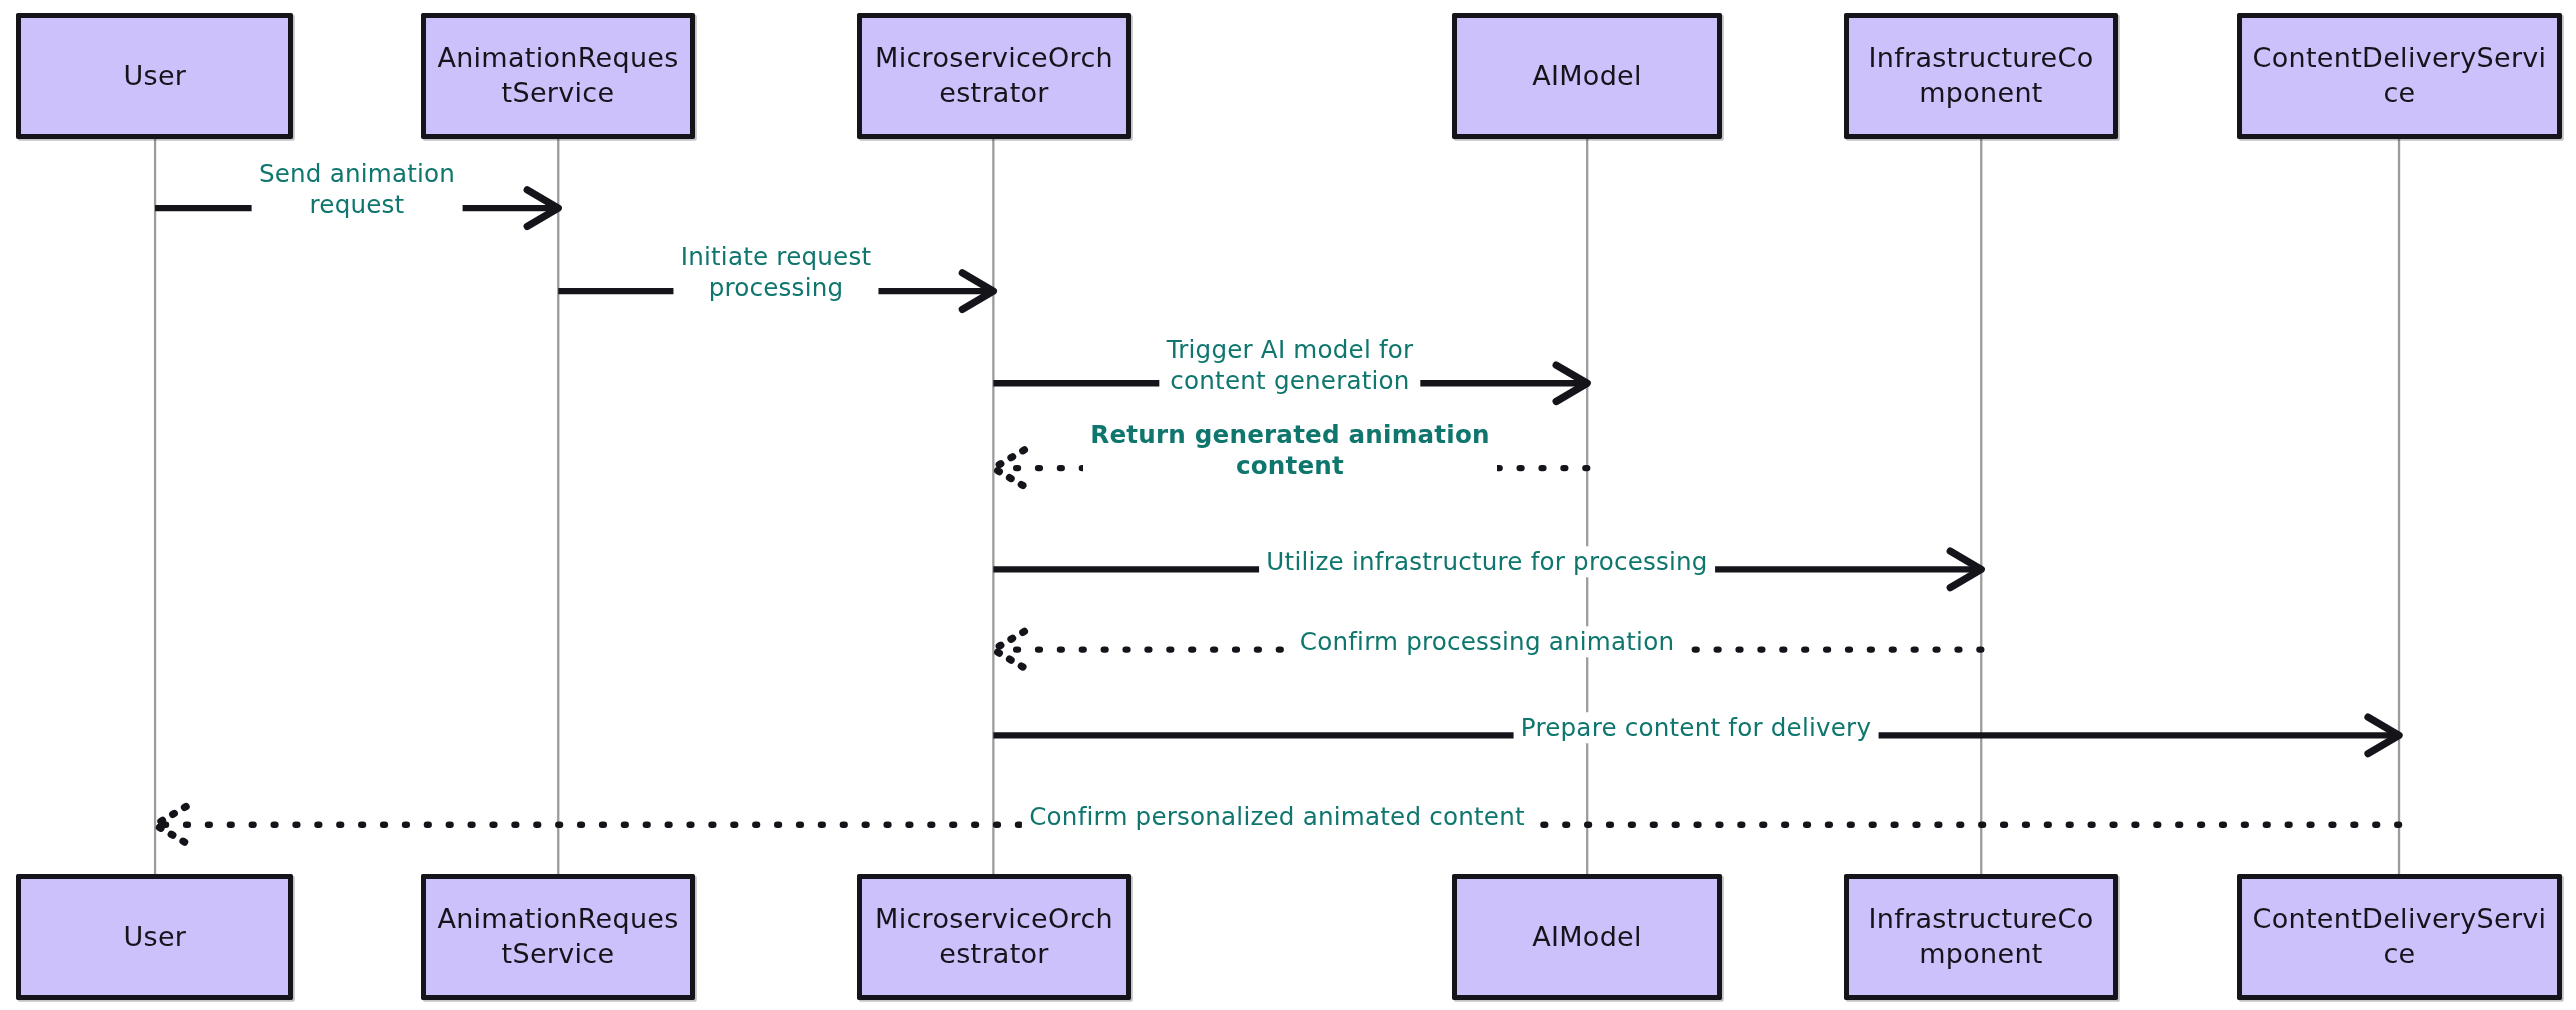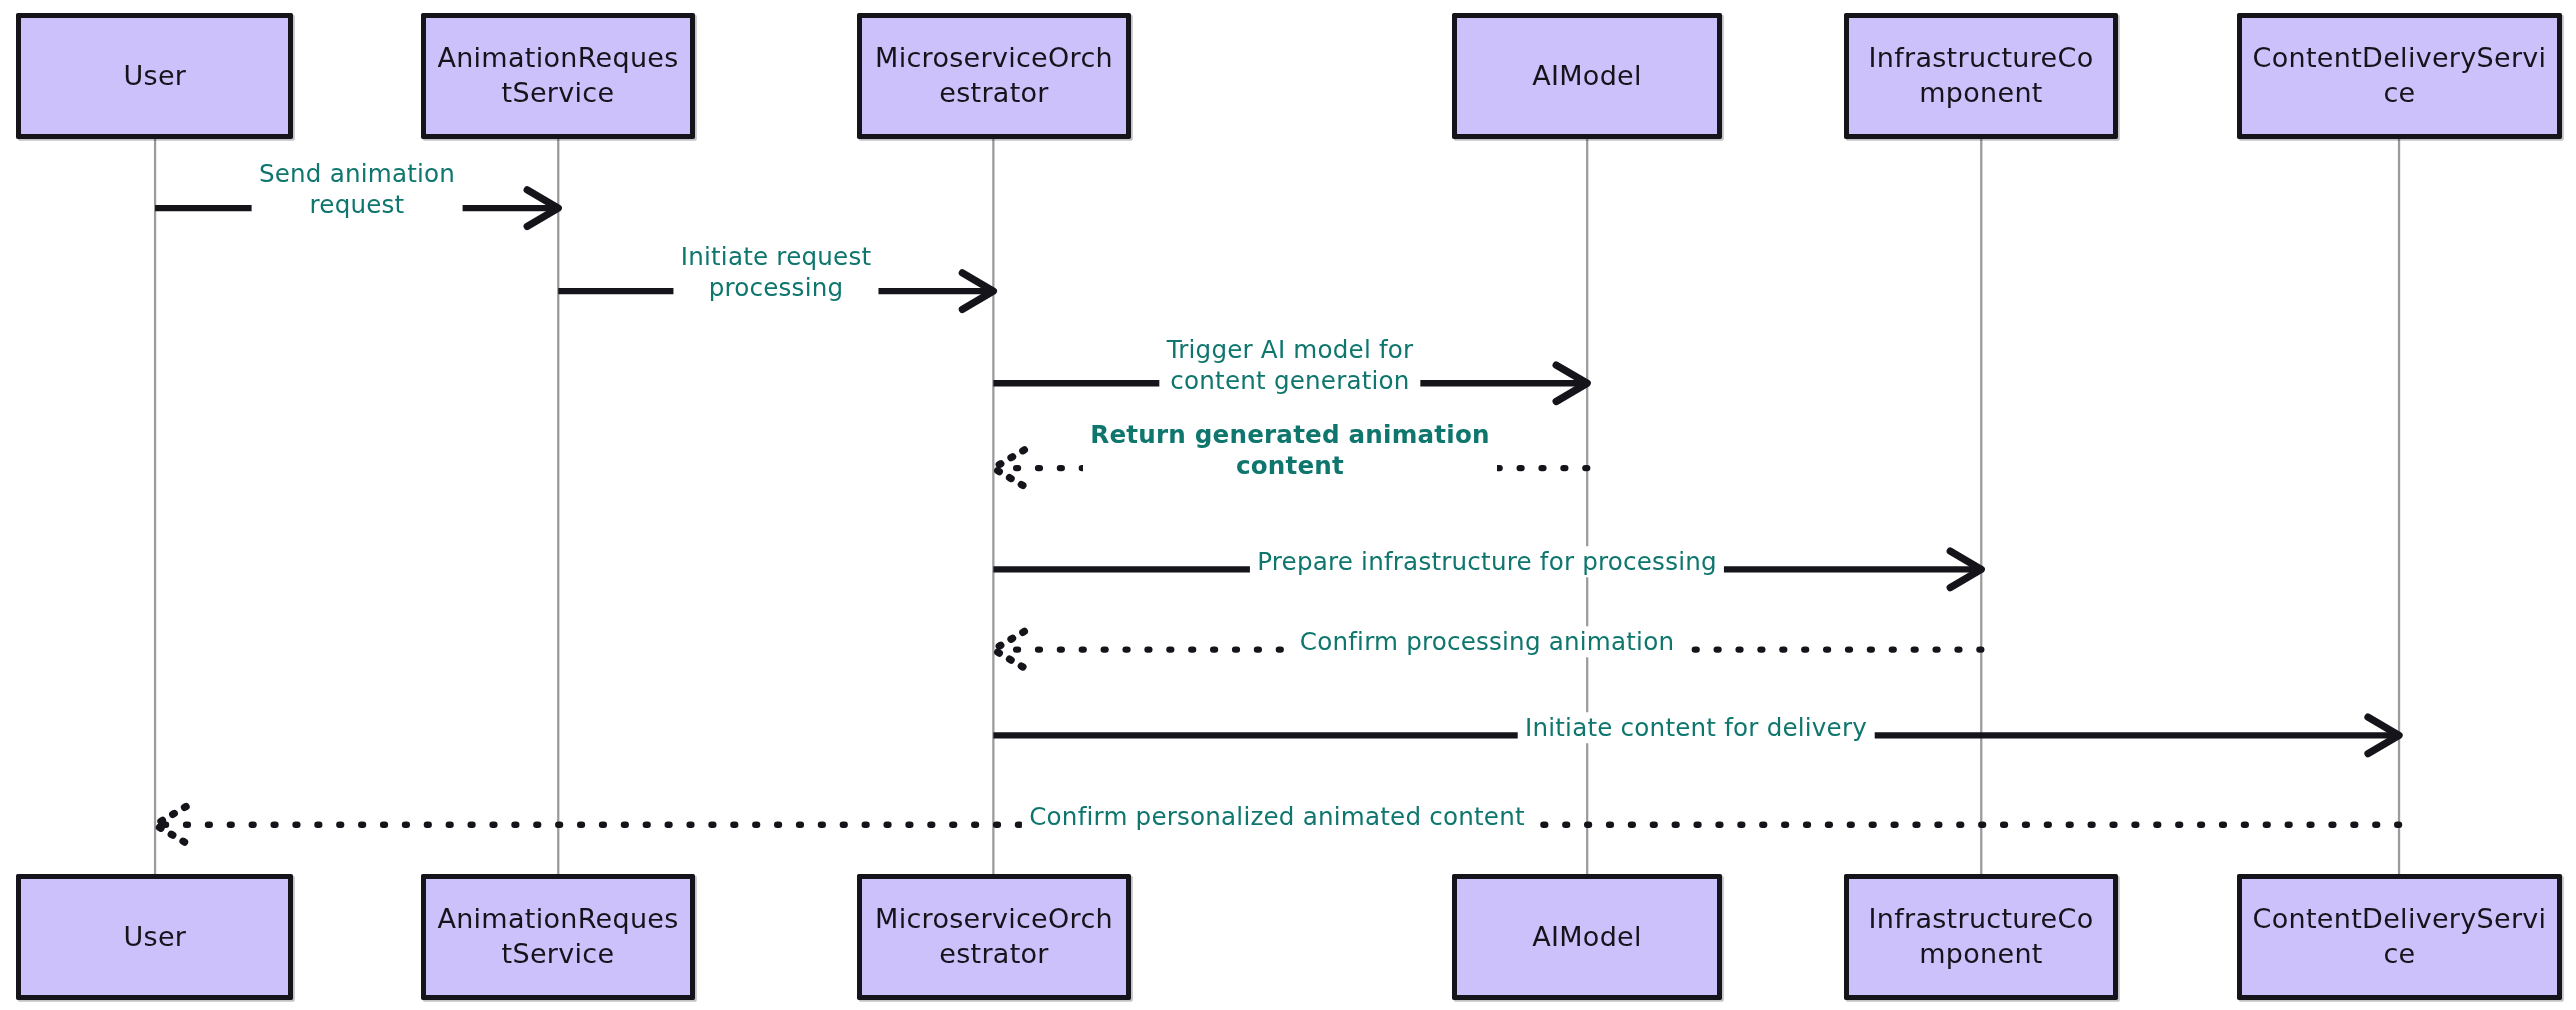--- a/index.html
+++ b/index.html
@@ -126,20 +126,20 @@
     </div>
   <div id="msg-labels">
       <div class="msg-label two-line" style="left: 357px; top: 189px;">Send animation
 request</div>
       <div class="msg-label two-line" style="left: 776px; top: 272px;">Initiate request
 processing</div>
       <div class="msg-label two-line" style="left: 1290px; top: 365px;">Trigger AI model for
 content generation</div>
       <div class="msg-label two-line" style="left: 1290px; top: 450px; font-weight: bold;">Return generated animation
 content</div>
-      <div class="msg-label" style="left: 1487px; top: 562px;">Prepare infrastructure for processing</div>
+      <div class="msg-label" style="left: 1487px; top: 562px;">Utilize infrastructure for processing</div>
       <div class="msg-label" style="left: 1487px; top: 642px;">Confirm processing animation</div>
-      <div class="msg-label" style="left: 1696px; top: 728px;">Initiate content for delivery</div>
+      <div class="msg-label" style="left: 1696px; top: 728px;">Prepare content for delivery</div>
       <div class="msg-label" style="left: 1277px; top: 817px;">Confirm personalized animated content</div>
     </div>
 
 </div>
 
 
 </body></html>

